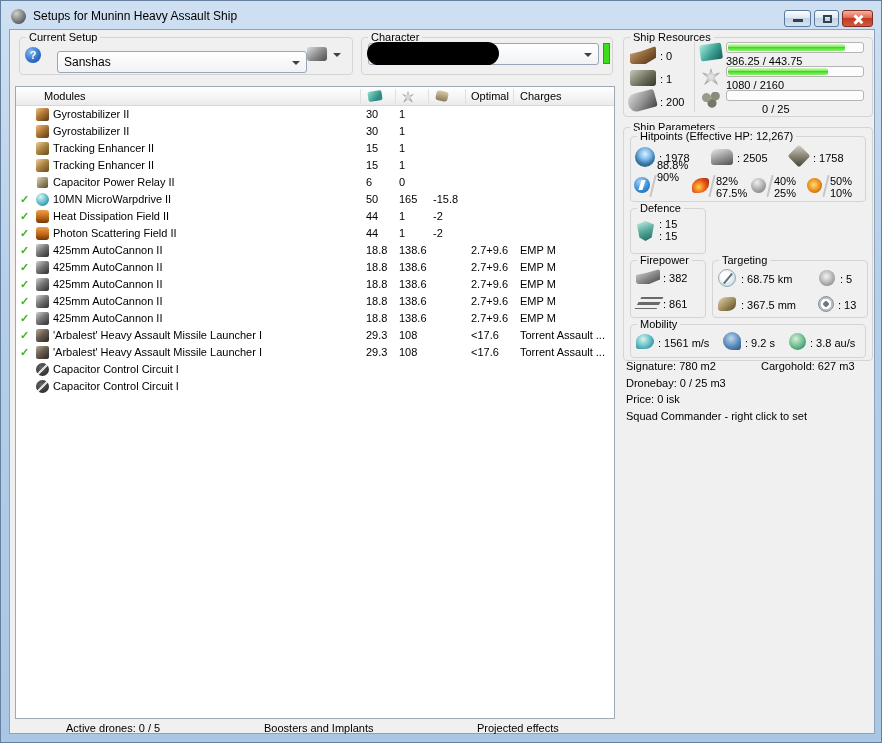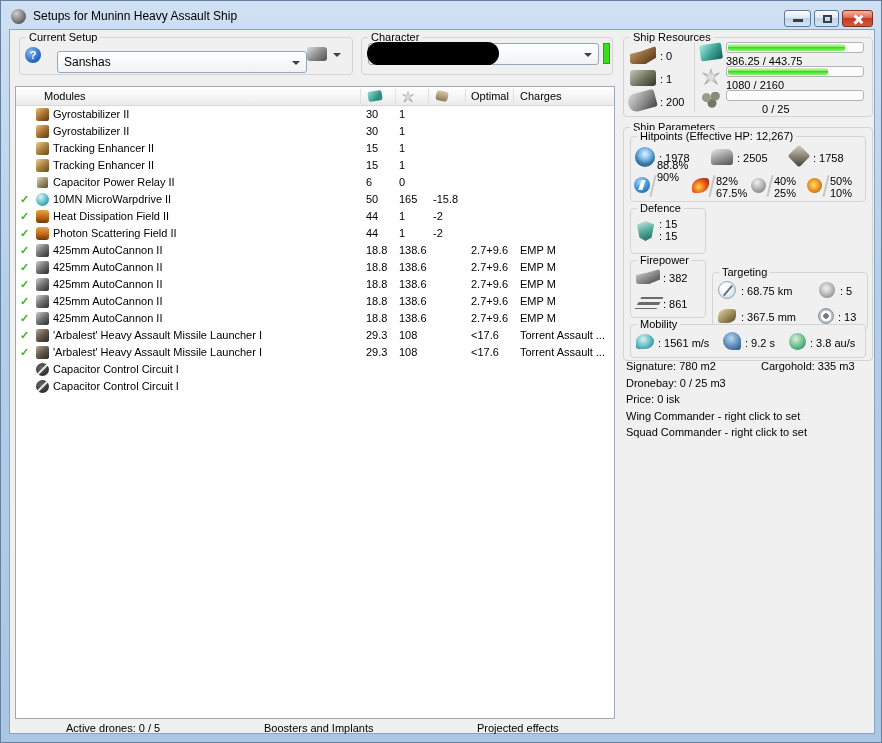--- a/index.html
+++ b/index.html
@@ -463,21 +463,21 @@
 
 
     <div class="gb" style="left:6px;top:132px;width:76px;height:58px;">
       <span class="gb-label">Firepower</span>
       <div class="ric ri-fpturret" style="left:5px;top:8px;"></div>
       <div class="txt" style="left:32px;top:11px;">: 382</div>
       <div class="ric ri-dps" style="left:7px;top:36px;"></div>
       <div class="txt" style="left:32px;top:37px;">: 861</div>
     </div>
 
-    <div class="gb" style="left:88px;top:132px;width:156px;height:58px;margin-top:12px;">
+    <div class="gb" style="left:88px;top:132px;width:156px;height:58px;">
       <span class="gb-label">Targeting</span>
       <div class="ric ri-range" style="left:5px;top:8px;"></div>
       <div class="txt" style="left:28px;top:12px;">: 68.75 km</div>
       <div class="ric ri-compass" style="left:106px;top:9px;"></div>
       <div class="txt" style="left:127px;top:12px;">: 5</div>
       <div class="ric ri-fly" style="left:5px;top:36px;"></div>
       <div class="txt" style="left:28px;top:38px;">: 367.5 mm</div>
       <div class="ric ri-sig" style="left:105px;top:35px;"></div>
       <div class="txt" style="left:125px;top:38px;">: 13</div>
     </div>
@@ -487,24 +487,23 @@
       <div class="ric ri-speed" style="left:5px;top:9px;"></div>
       <div class="txt" style="left:27px;top:12px;">: 1561 m/s</div>
       <div class="ric ri-align" style="left:92px;top:7px;"></div>
       <div class="txt" style="left:114px;top:12px;">: 9.2 s</div>
       <div class="ric ri-warp" style="left:158px;top:8px;"></div>
       <div class="txt" style="left:179px;top:12px;">: 3.8 au/s</div>
     </div>
   </div>
 
   <div style="position:absolute;left:625px;top:357px;width:250px;line-height:16.5px;">
-    <div class="info-line"><span>Signature: 780 m2</span><span style="position:absolute;left:135px;">Cargohold: 335 m3</span></div>
+    <div class="info-line"><span>Signature: 780 m2</span><span style="position:absolute;left:135px;">Cargohold: 627 m3</span></div>
     <div class="info-line">Dronebay: 0 / 25 m3</div>
     <div class="info-line">Price: 0 isk</div>
-    <div class="info-line">Wing Commander - right click to set</div>
     <div class="info-line">Squad Commander - right click to set</div>
   </div>
 
   <div class="bottom-label" style="left:65px;">Active drones: 0 / 5</div>
   <div class="bottom-label" style="left:263px;">Boosters and Implants</div>
   <div class="bottom-label" style="left:476px;">Projected effects</div>
 
 </div>
 
 </body></html>

